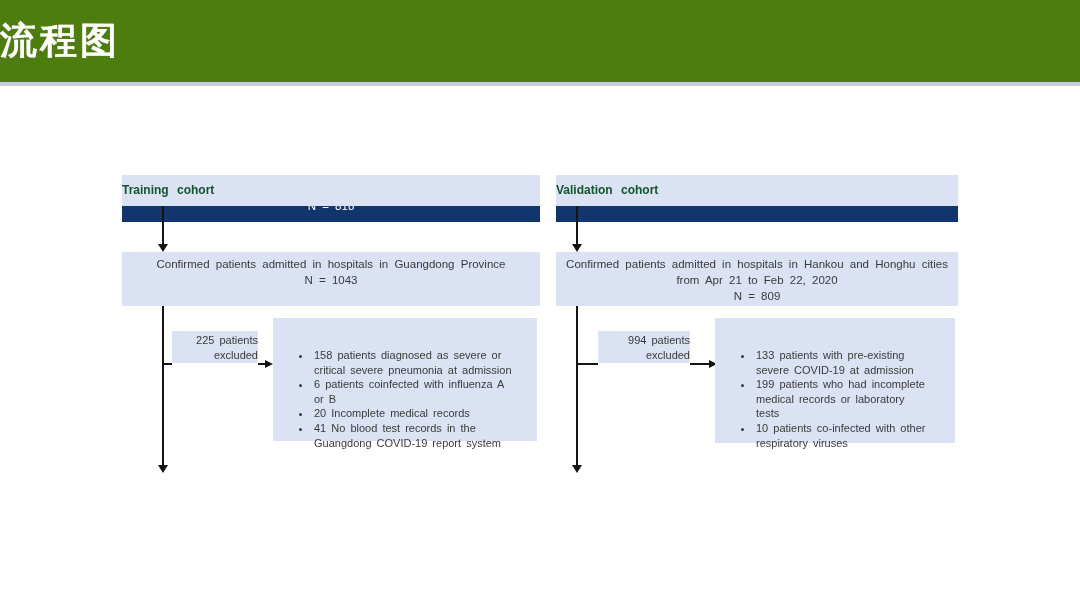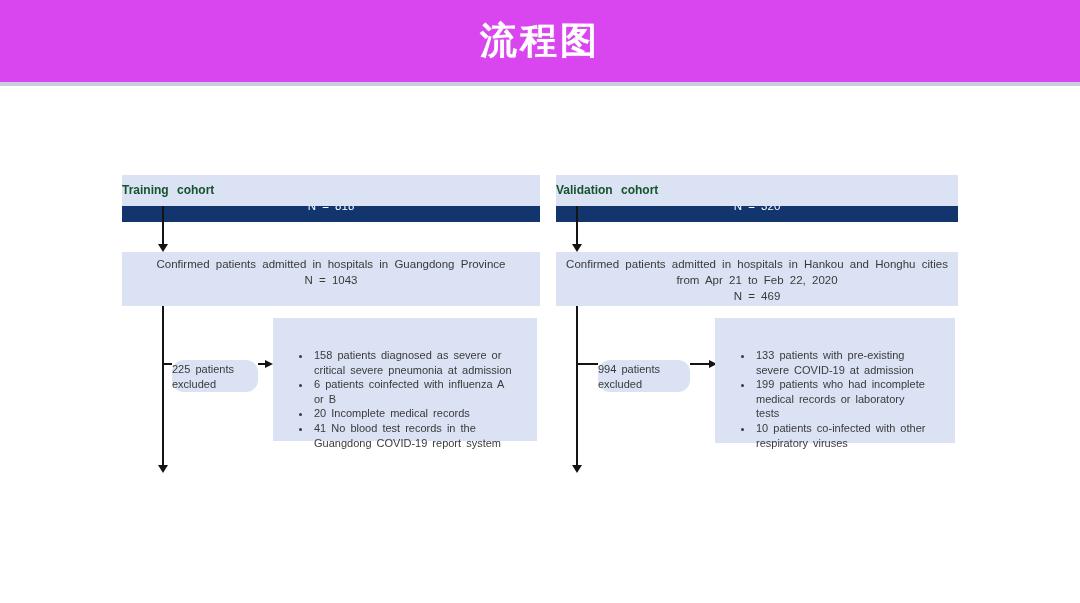--- a/index.html
+++ b/index.html
@@ -3,21 +3,21 @@
 <meta charset="utf-8">
 <style>
   html,body{margin:0;padding:0;background:#fff;}
   #canvas{
     position:relative;width:1080px;height:603px;background:#ffffff;
     font-family:"Liberation Sans","DejaVu Sans",sans-serif;overflow:hidden;
   }
   
   .slide-header{
     position:absolute;left:0;top:0;width:1080px;height:82px;
-    background:#d946ef;display:flex;align-items:center;justify-content:center;
+    background:#4d7c0f;display:flex;align-items:center;
   }
   .slide-header .title{
     color:#ffffff;font-size:37px;font-weight:bold;letter-spacing:3px;
     text-shadow:0 0 1px rgba(255,255,255,.4);
   }
   .header-strip{
     position:absolute;left:0;top:82px;width:1080px;height:4px;background:#c7cee2;
   }
   
   .flow-col{position:absolute;top:175px;height:350px;}
@@ -28,22 +28,22 @@
   .cohort-box{
     left:0;right:0;top:0;height:31px;line-height:31px;text-align:left;
     font-size:12px;font-weight:bold;color:#14532d;word-spacing:5px;
   }
   .source-box{
     left:0;right:0;top:77px;height:54px;text-align:center;
     font-size:11.5px;line-height:16px;padding-top:4px;box-sizing:border-box;
     word-spacing:3px;color:#3a3a3a;
   }
   .excluded-box{
-    top:185px;height:32px;text-align:left;font-size:11px;line-height:15px;
-    padding-top:2px;box-sizing:border-box;word-spacing:2px;color:#3a3a3a;border-radius:12px;
+    top:156px;height:32px;text-align:right;font-size:11px;line-height:15px;
+    padding-top:2px;box-sizing:border-box;word-spacing:2px;color:#3a3a3a;
   }
   .col-training .excluded-box{left:50px;width:86px;}
   .col-validation .excluded-box{left:42px;width:92px;}
   .bullets-box{top:143px;box-sizing:border-box;padding:17px 10px 0 12px;}
   .col-training .bullets-box{left:151px;width:264px;height:123px;}
   .col-validation .bullets-box{left:159px;width:240px;height:125px;}
   .bullets-box ul{
     margin:13px;padding:0 0 0 14px;list-style-type:disc;
     font-size:11px;line-height:14.6px;color:#3a3a3a;word-spacing:2px;
   }
@@ -137,21 +137,21 @@
     <div class="box cohort-box">
       <span>Validation cohort</span>
     </div>
 
     <div class="vline va1-line"></div>
     <div class="v-arrowhead va1-head"></div>
 
     <div class="box source-box">
       <div>Confirmed patients admitted in hospitals in Hankou and Honghu cities</div>
       <div>from Apr 21 to Feb 22, 2020</div>
-      <div>N = 469</div>
+      <div>N = 809</div>
     </div>
 
     <div class="vline va2-line"></div>
     <div class="v-arrowhead va2-head"></div>
     <div class="hline branch-line"></div>
 
     <div class="box excluded-box">
       <div>994 patients</div>
       <div>excluded</div>
     </div>
@@ -162,17 +162,16 @@
     <div class="box bullets-box">
       <ul>
           <li>133 patients with pre-existing severe COVID-19 at admission</li>
           <li>199 patients who had incomplete medical records or laboratory tests</li>
           <li>10 patients co-infected with other respiratory viruses</li>
         </ul>
     </div>
 
     <div class="result-box">
       <div>Mild confirmed COVID-19 patients enrolled in the analysis</div>
-      <div>N = 320</div>
     </div>
   </div>
 
 </div>
 
 </body></html>

